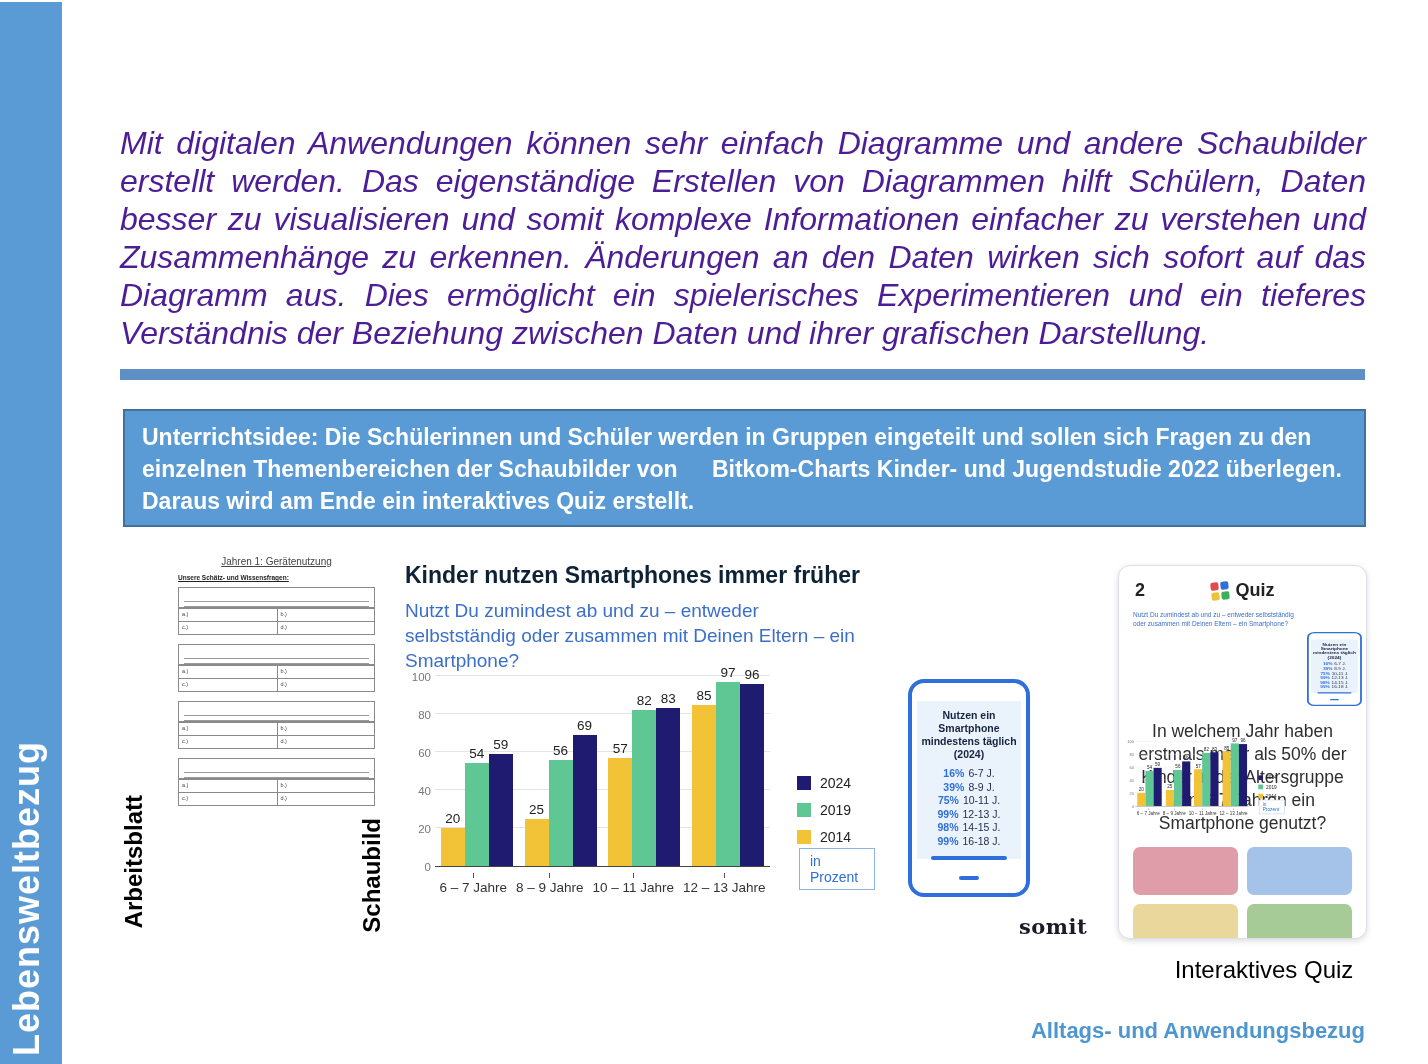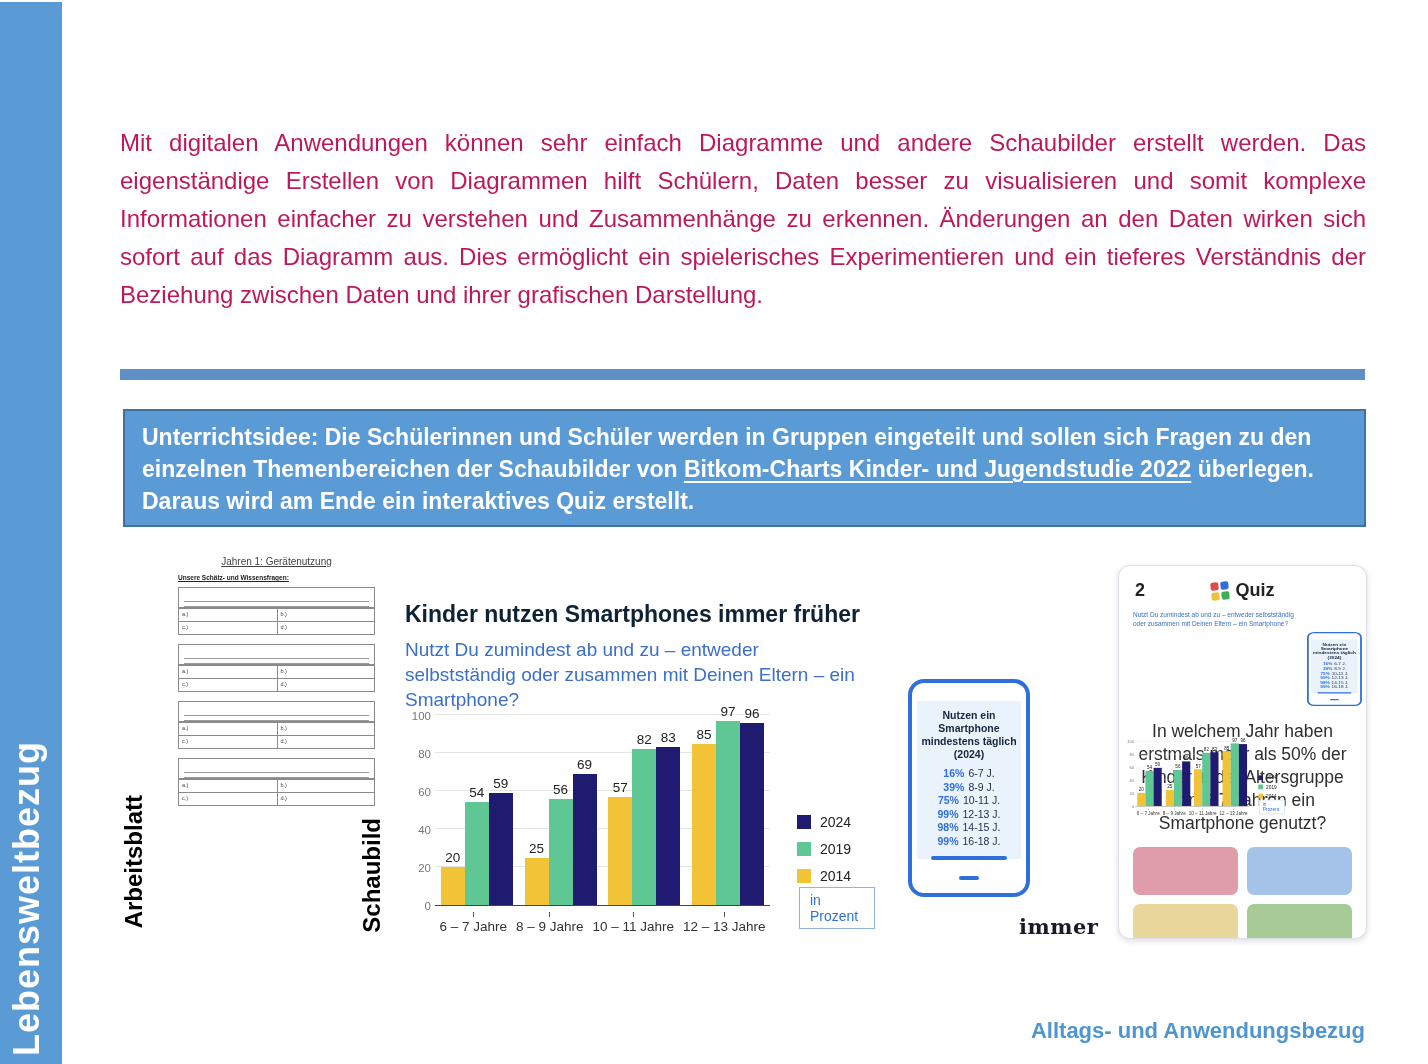--- a/index.html
+++ b/index.html
@@ -8,46 +8,46 @@
   .slide { position:relative; width:1428px; height:1064px; background:#fff; overflow:hidden; }
 
   
   .sideband { position:absolute; left:0; top:2px; width:62px; height:1062px; background:#5B9BD5; }
   .vtext { writing-mode:vertical-rl; transform:rotate(180deg); }
   .sideband-label { position:absolute; left:6px; bottom:8px; color:#fff; font-weight:700; font-size:36px; letter-spacing:1px; }
 
   .page-title { position:absolute; left:120px; top:26px; width:1250px;
     font-family:"DejaVu Serif", serif; font-weight:700; font-size:46px; letter-spacing:-1px; color:#000; }
 
-  .intro { position:absolute; left:120px; top:124px; width:1246px; font-size:24px; line-height:38px;
-    color:#be185d; text-align:justify; }
+  .intro { position:absolute; left:120px; top:124px; width:1246px; font-size:32px; line-height:38px;
+    color:#4c1d95; text-align:justify;font-style:italic; }
 
   .divider { position:absolute; left:120px; top:369px; width:1245px; height:11px; background:#5E90C5; }
 
   .idea-box { position:absolute; left:123px; top:409px; width:1243px; height:118px; background:#5B9BD5;
     border:2px solid #41719C; color:#fff; font-weight:700; font-size:23px; line-height:32px; padding:10px 17px; }
-  .idea-link { text-decoration:underline; text-underline-offset:4px; cursor:pointer; }
+  .idea-link { text-underline-offset:4px; cursor:pointer;margin-left:28px; }
 
   
   .worksheet { position:absolute; left:178px; top:556px; width:197px; height:260px; background:#fff; color:#333; }
   .ws-title { text-align:center; font-size:10px; text-decoration:underline; color:#444; margin-bottom:7px; }
   .ws-sub { font-size:6.5px; font-weight:700; text-decoration:underline; color:#222; margin-bottom:6px; }
   .ws-block { margin-bottom:9px; }
   .ws-box { border:1px solid #8a8a8a; height:21px; padding:9px 5px 0; }
   .ws-box .ws-line { border-top:1px solid #9a9a9a; margin-top:4px; }
   .ws-table { border:1px solid #8a8a8a; border-top:none; }
   .ws-row { display:flex; }
   .ws-cell { width:50%; font-size:5.5px; color:#444; padding:2px 3px 4px; border-top:1px solid #8a8a8a; }
   .ws-cell + .ws-cell { border-left:1px solid #8a8a8a; }
 
   .label-arbeitsblatt { position:absolute; left:120px; top:795px; font-size:24px; font-weight:700; color:#000; }
   .label-schaubild { position:absolute; left:358px; top:818px; font-size:24px; font-weight:700; color:#000; }
 
   
-  .chart { position:absolute; left:405px; top:601px; width:475px; height:365px; }
+  .chart { position:absolute; left:405px; top:562px; width:475px; height:365px; }
   .chart-title { font-size:23px; font-weight:700; color:#0d2235; }
   .chart-subtitle { position:absolute; top:36px; width:462px; font-size:19px; line-height:25px; color:#3B6FC9; }
   .chart-body { position:absolute; top:110px; left:0; width:470px; height:235px; }
   .plot { position:absolute; left:30px; top:5px; width:335px; height:190px; border-bottom:1.5px solid #444; }
   .gridline { position:absolute; left:0; right:0; height:1px; background:#e4e4e4; }
   .ylab { position:absolute; left:-32px; width:28px; text-align:right; font-size:11.5px; color:#777; }
   .groups { position:absolute; inset:0; display:flex; justify-content:space-around; align-items:flex-end; }
   .group { display:flex; align-items:flex-end; }
   .barwrap { width:24px; display:flex; flex-direction:column; align-items:center; }
   .barval { font-size:13.5px; color:#222; margin-bottom:2px; }
@@ -330,21 +330,21 @@
           <div class="phone-row">
             <span class="phone-pct">99%</span>
             <span>16-18 J.</span>
           </div>
         </div>
       <div class="phone-line"></div>
     </div>
     <div class="phone-home"></div>
   </div>
 
-  <div class="bitkom">immer</div>
+  <div class="bitkom">somit</div>
 
   <div class="quiz-card">
     <div class="quiz-header">
       <div class="quiz-number">2</div>
       <div class="quiz-header-center">
         <div class="quiz-logo" id="quiz-logo">
             <span style="background: rgb(226, 75, 75);"></span>
             <span style="background: rgb(47, 111, 216);"></span>
             <span style="background: rgb(232, 195, 60);"></span>
             <span style="background: rgb(63, 174, 90);"></span>
@@ -502,16 +502,17 @@
     </div>
     <div class="quiz-question">In welchem Jahr haben erstmals mehr als 50% der Kinder in der Altersgruppe von 6-7 Jahren ein Smartphone genutzt?</div>
     <div class="quiz-answers" id="quiz-answers">
         <div class="quiz-answer" style="background: rgb(223, 157, 170);"></div>
         <div class="quiz-answer" style="background: rgb(165, 195, 233);"></div>
         <div class="quiz-answer" style="background: rgb(233, 215, 155);"></div>
         <div class="quiz-answer" style="background: rgb(166, 203, 151);"></div>
       </div>
   </div>
 
+  <div class="quiz-caption">Interaktives Quiz</div>
 
   <div class="footer-right">Alltags- und Anwendungsbezug</div>
 
 </div>
 
 </body></html>

